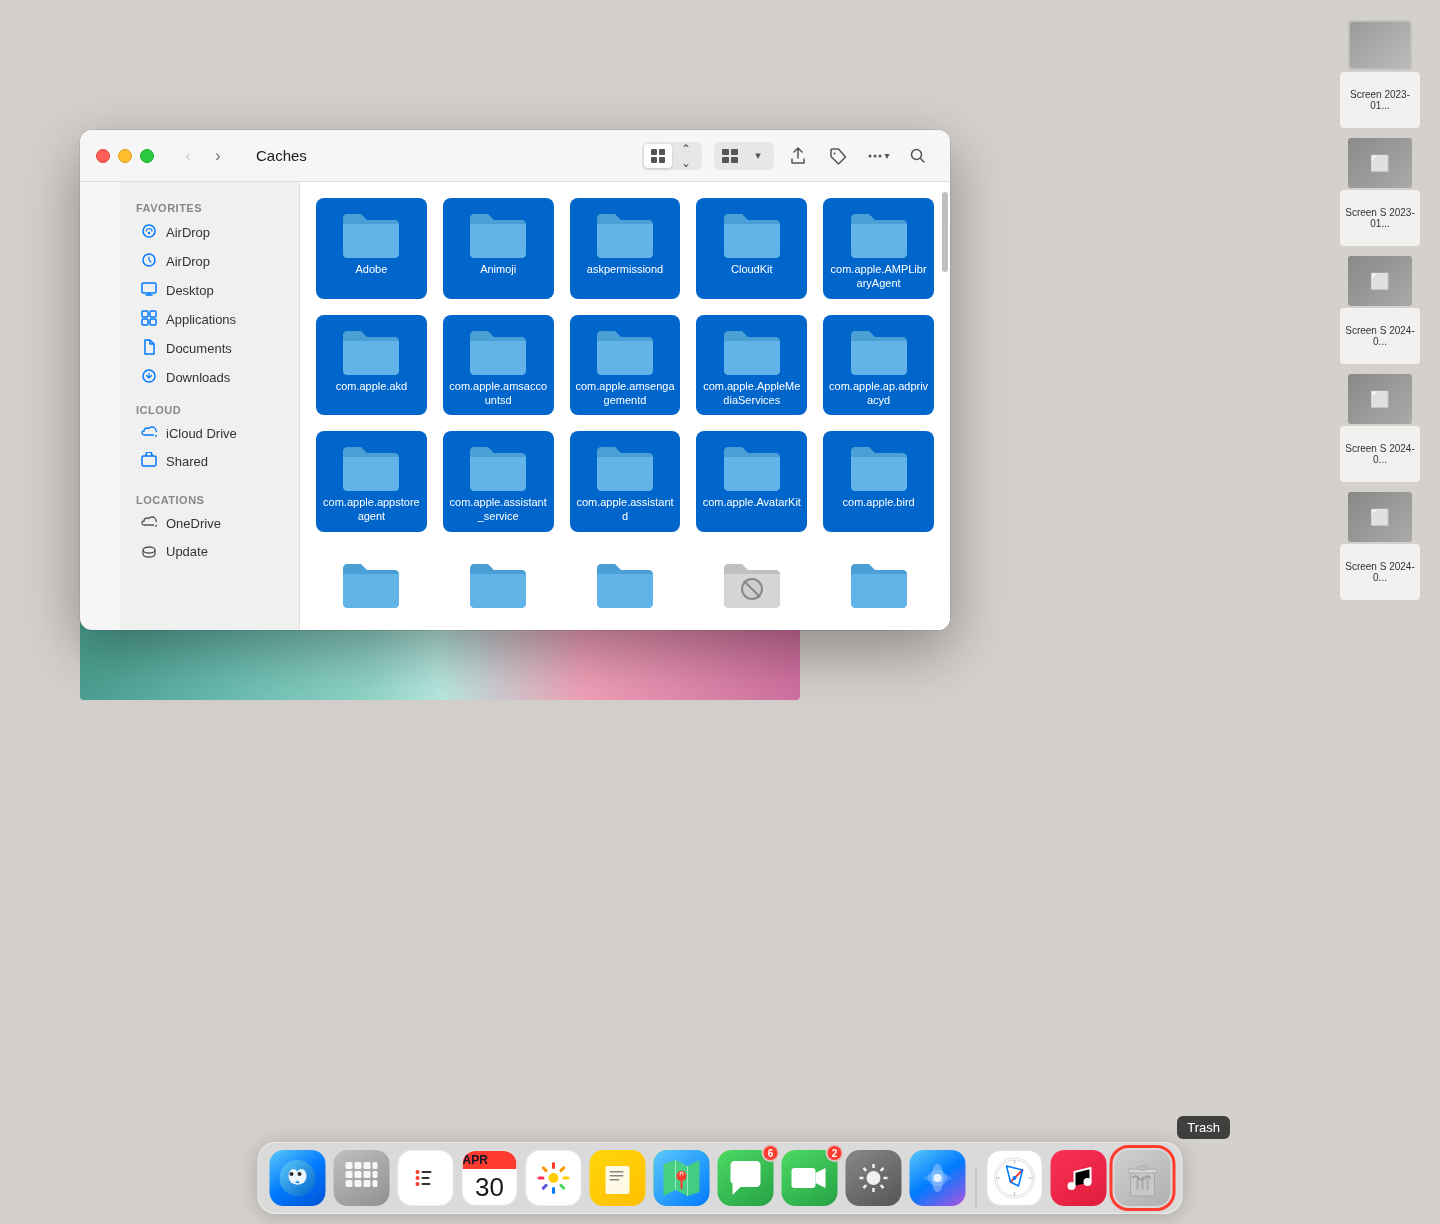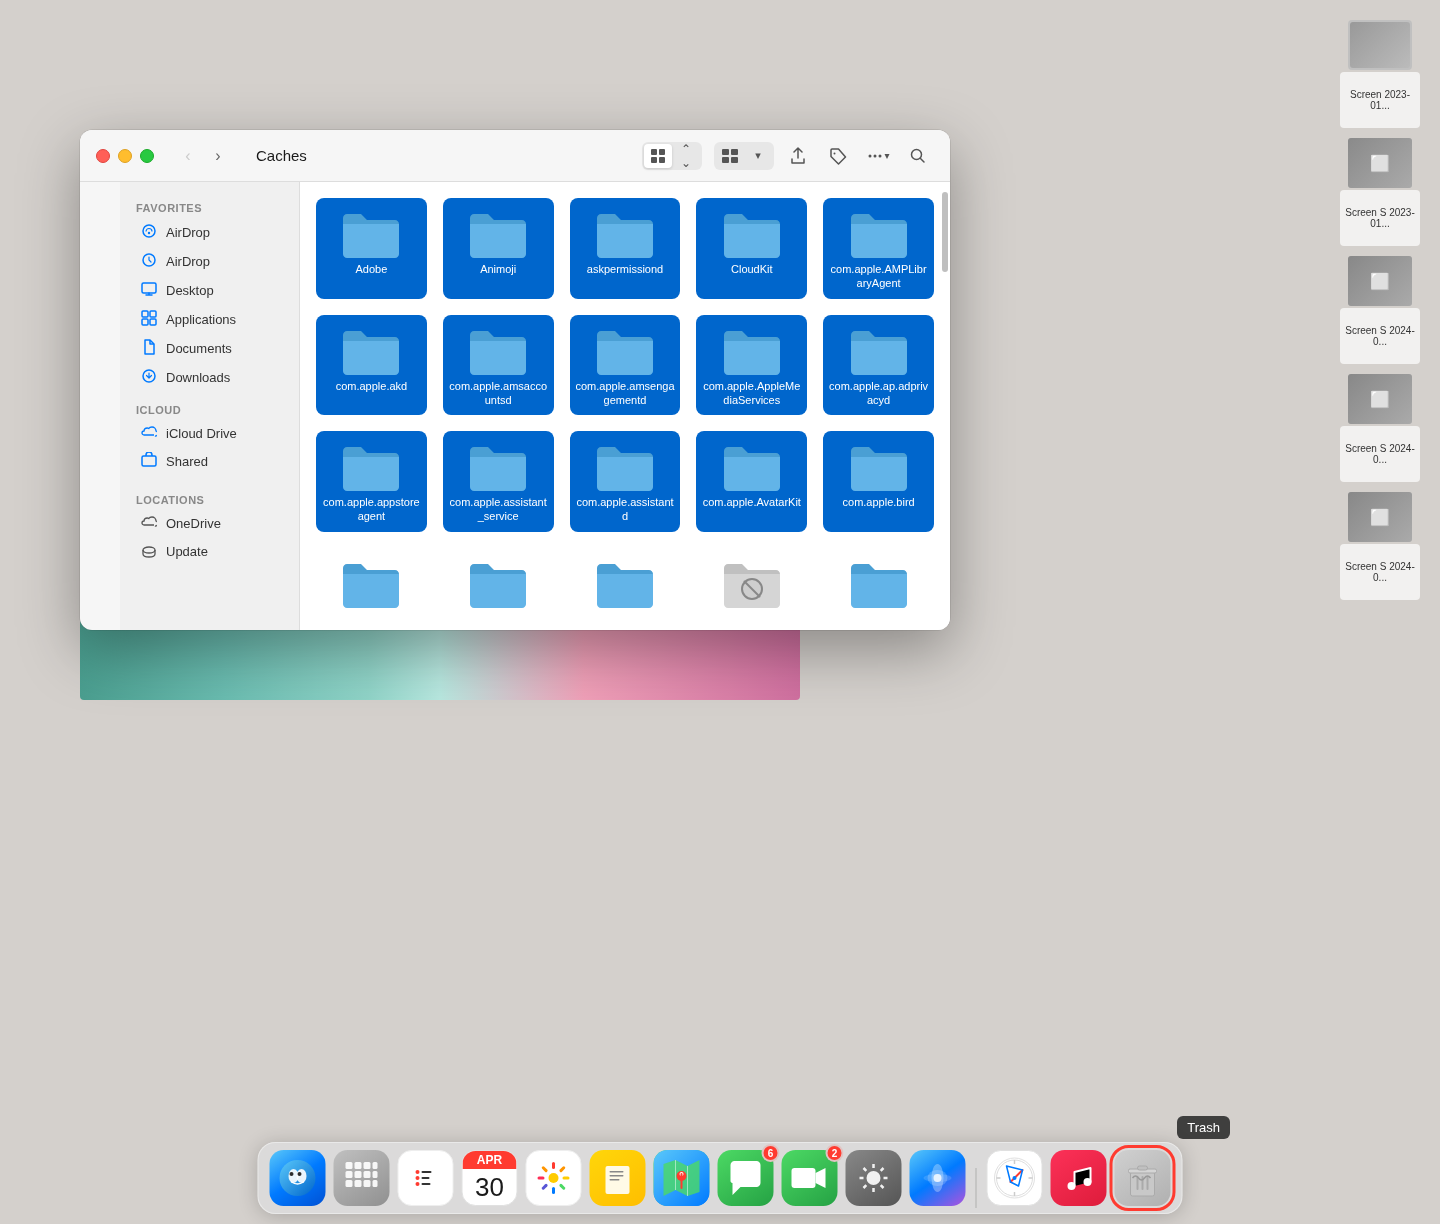--- a/index.html
+++ b/index.html
@@ -887,21 +887,21 @@
           <circle cx="10" cy="18" r="2" fill="#ff3b30"></circle>
           <rect x="14" y="17" width="8" height="2" rx="1" fill="#333"></rect>
           <circle cx="10" cy="24" r="2" fill="#ff3b30"></circle>
           <rect x="14" y="23" width="9" height="2" rx="1" fill="#333"></rect>
         </svg>
       </div>
     </div>
 
     <div class="dock-item">
       <div class="dock-icon cal-icon" style="border: 1px solid #e0e0e0;">
-        <div class="cal-header" style="width:100%; font-size:12px; font-weight:700; background:#ff3b30; color:#ffffff; text-align:center; padding:2px 0;">APR</div>
+        <div class="cal-header" style="width:100%; font-size:12px; font-weight:700; background:#ff3b30; color:#0f172a; text-align:left; padding:2px 0;">APR</div>
         <div class="cal-date" style="font-size:26px; font-weight:200; color:#1a1a1a; flex:1; display:flex; align-items:center; justify-content:center; width:100%;">30</div>
       </div>
     </div>
 
     <div class="dock-item">
       <div class="dock-icon" style="background: white; border: 1px solid #eee;">
         <svg width="40" height="40" viewBox="0 0 40 40">
           <circle cx="20" cy="20" r="5" fill="#ffcc00"></circle>
           <g>
             <rect x="18.5" y="4" width="3" height="7" rx="1.5" fill="#ff3b30" transform="rotate(0 20 20)"></rect>

